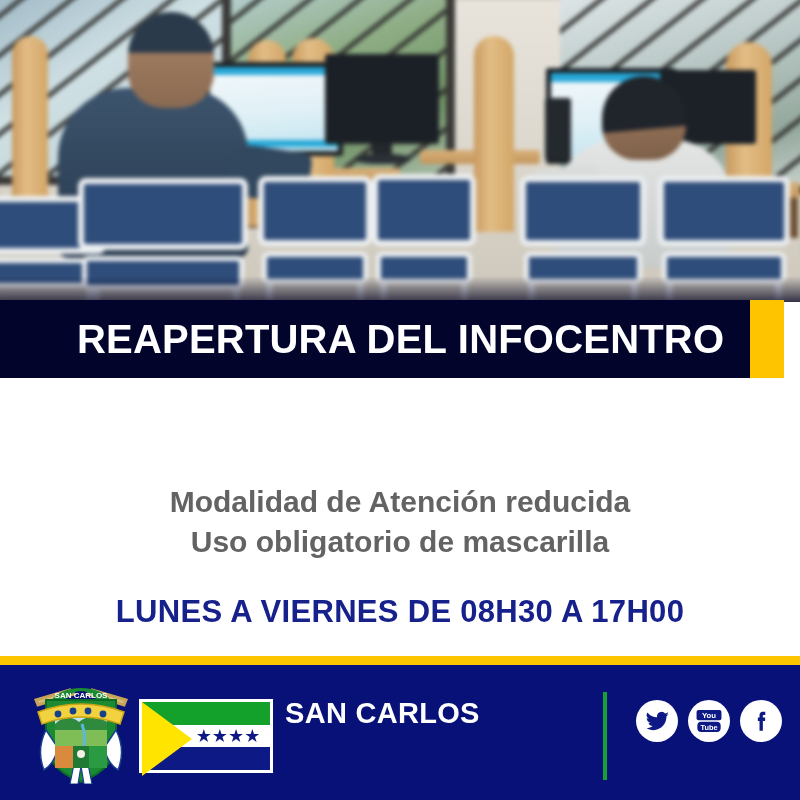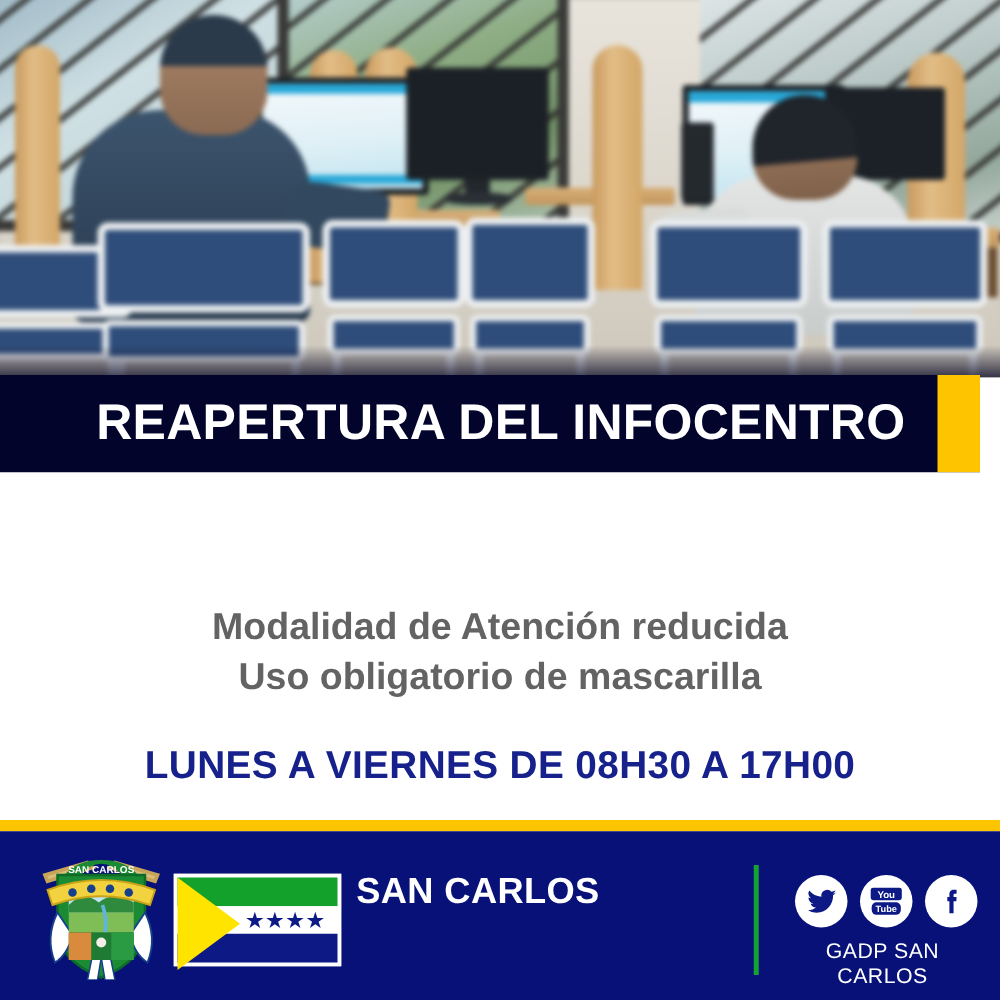--- a/index.html
+++ b/index.html
@@ -317,16 +317,15 @@
           <rect x="3" y="16" width="30" height="13" rx="5" fill="#0d1a86"></rect>
           <text x="18" y="26.2" font-size="9.5" font-weight="bold" fill="#ffffff" text-anchor="middle" font-family="Liberation Sans, sans-serif">Tube</text>
         </svg>
       </div>
       <div class="sbtn">
         <svg viewBox="0 0 24 24" width="25" height="25" fill="#0d1a86">
           <path d="M15.6 8.2h-2.3V6.7c0-.7.4-.9.8-.9h1.5V2.6h-2.1c-2.8 0-3.4 2-3.4 3.4v2.2H8.5v3.3h1.6v9.3h3.2v-9.3h2.1l.2-3.3z"></path>
         </svg>
       </div>
     </div>
-    <div class="social-label">GADP SAN CARLOS</div>
   </div>
 
 </div>
 
 </body></html>

